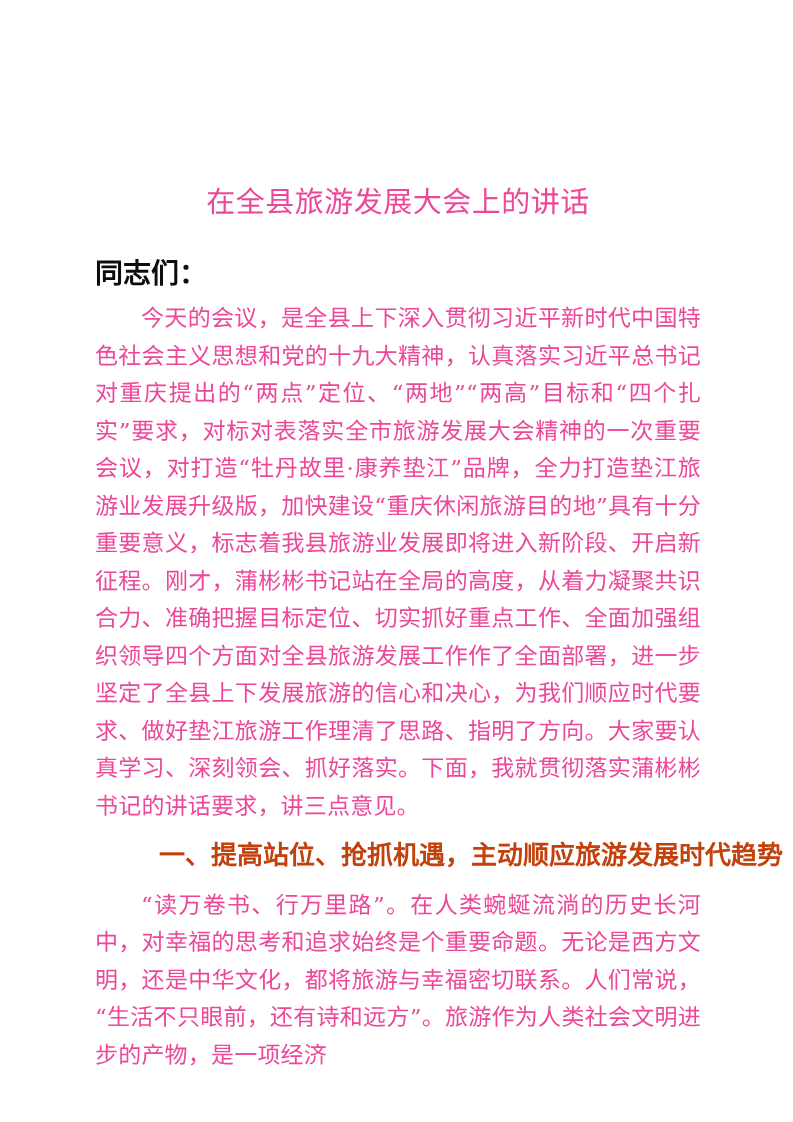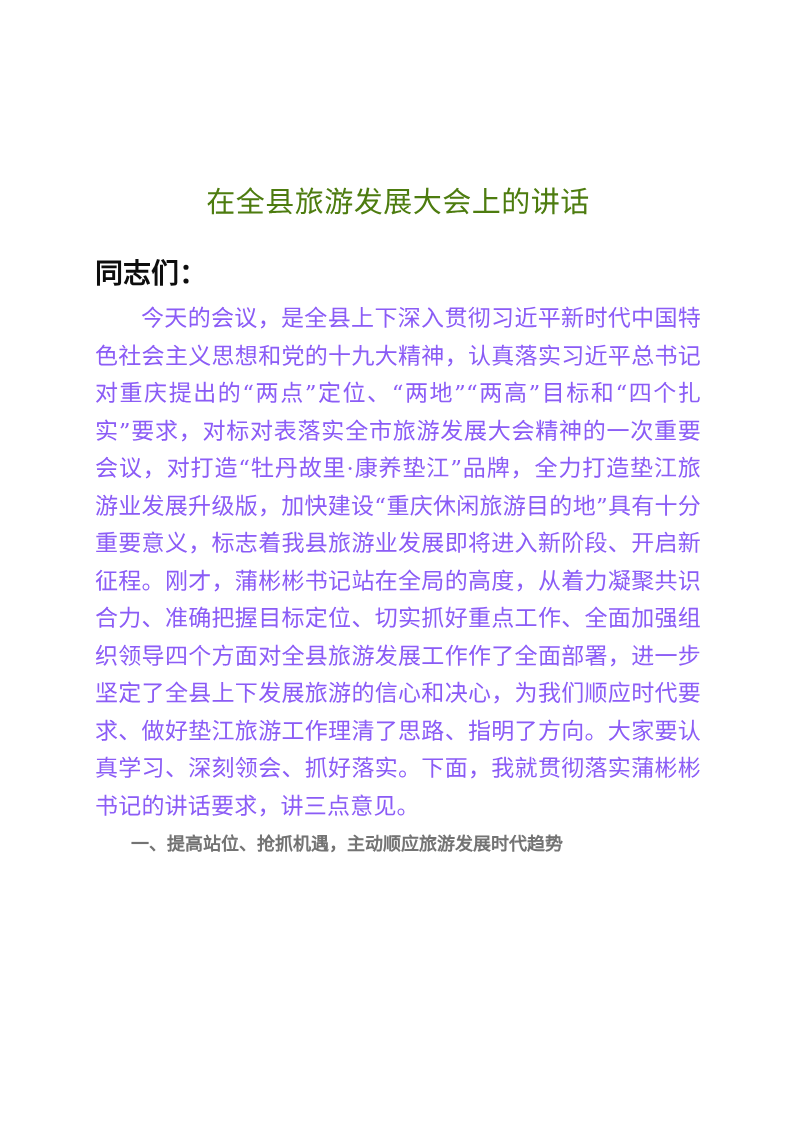--- a/index.html
+++ b/index.html
@@ -34,21 +34,21 @@
 
   .doc-title {
     margin: 0;
     padding: 0;
     text-align: center;
     font-family: "Liberation Serif", "DejaVu Serif", serif;
     font-size: 29px;
     font-weight: 400;
     line-height: 38px;
     letter-spacing: 0.5px;
-    color: #4d7c0f;
+    color: #ec4899;
     position: absolute;
     top: 183px;
     left: 0;
     width: 606px;
     white-space: nowrap;
   }
 
   .salutation {
     position: absolute;
     top: 258px;
@@ -72,34 +72,34 @@
 
   p.para {
     margin: 0;
     padding: 0;
     font-family: "DejaVu Serif", "Liberation Serif", serif;
     font-size: 23px;
     line-height: 37.5px;
     text-align: justify;
     text-justify: inter-character;
     text-indent: 2em;
-    color: #8b5cf6;
+    color: #ec4899;
     letter-spacing: 0.2px;
     word-break: break-all;
   }
 
   h2.section-heading {
-    margin: 0;
+    margin: 12px;
     padding: 0;
     font-family: "DejaVu Sans", "Liberation Sans", sans-serif;
-    font-size: 18px;
+    font-size: 26px;
     font-weight: 700;
     line-height: 37.5px;
     text-indent: 2em;
-    color: #737373;
+    color: #c2410c;
     letter-spacing: 0px;
     white-space: nowrap;
   }
 </style>
 </head>
 <body>
 
 <div class="page">
 
   <div class="content">
@@ -107,18 +107,19 @@
     <h1 class="doc-title">在全县旅游发展大会上的讲话</h1>
 
     <p class="salutation">同志们：</p>
 
     <div class="body-block">
 
       <p class="para">今天的会议，是全县上下深入贯彻习近平新时代中国特色社会主义思想和党的十九大精神，认真落实习近平总书记对重庆提出的“两点”定位、“两地”“两高”目标和“四个扎实”要求，对标对表落实全市旅游发展大会精神的一次重要会议，对打造“牡丹故里·康养垫江”品牌，全力打造垫江旅游业发展升级版，加快建设“重庆休闲旅游目的地”具有十分重要意义，标志着我县旅游业发展即将进入新阶段、开启新征程。刚才，蒲彬彬书记站在全局的高度，从着力凝聚共识合力、准确把握目标定位、切实抓好重点工作、全面加强组织领导四个方面对全县旅游发展工作作了全面部署，进一步坚定了全县上下发展旅游的信心和决心，为我们顺应时代要求、做好垫江旅游工作理清了思路、指明了方向。大家要认真学习、深刻领会、抓好落实。下面，我就贯彻落实蒲彬彬书记的讲话要求，讲三点意见。</p>
 
       <h2 class="section-heading">一、提高站位、抢抓机遇，主动顺应旅游发展时代趋势</h2>
 
+      <p class="para">“读万卷书、行万里路”。在人类蜿蜒流淌的历史长河中，对幸福的思考和追求始终是个重要命题。无论是西方文明，还是中华文化，都将旅游与幸福密切联系。人们常说，“生活不只眼前，还有诗和远方”。旅游作为人类社会文明进步的产物，是一项经济</p>
 
     </div>
 
   </div>
 
 </div>
 
 </body></html>

